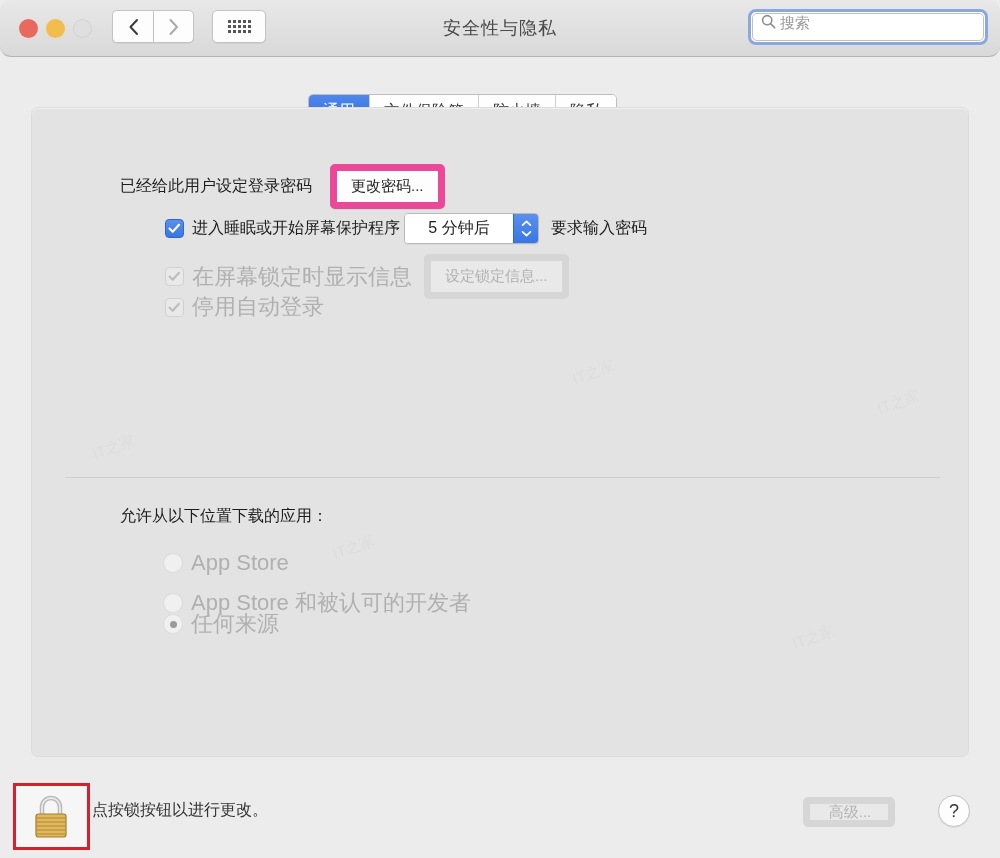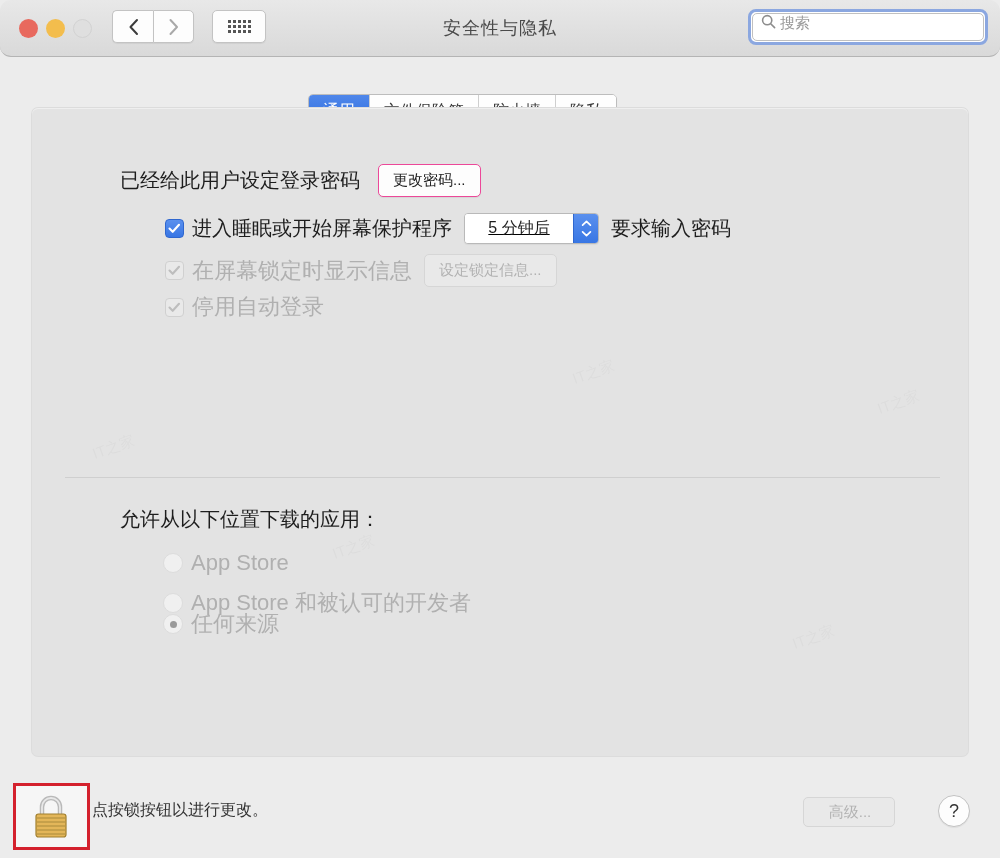--- a/index.html
+++ b/index.html
@@ -174,34 +174,34 @@
     color: #fff;
   }
 
   
   .row {
     position: absolute;
     display: flex;
     align-items: center;
   }
   .label-main {
-    font-size: 20px;
+    font-size: 16px;
     color: #1d1d1d;
   }
   .label-dim {
     font-size: 22px;
     color: #b0b0b0;
   }
 
   .btn {
     font-family: inherit;
     font-size: 15px;
     color: #1d1d1d;
     background: #fdfdfd;
-    border: 1px solid #ec4899;
+    border: 7px solid #ec4899;
     border-radius: 5px;
     padding: 6px 14px;
     box-shadow: 0 1px 1px rgba(0,0,0,0.06);
     box-sizing: border-box;
   }
   .btn.disabled {
     color: #b2b2b2;
     background: #e9e9e9;
     border-color: #d6d6d6;
     box-shadow: none;
@@ -431,21 +431,21 @@
       <button class="btn" style="margin-left:18px;">更改密码...</button>
     </div>
 
     <div class="row" style="left:133px; top:105px;">
       <span class="cb on">
         <svg width="13" height="11" viewBox="0 0 13 11">
             <path d="M1.5 5.6 L4.7 8.8 L11 1.8" fill="none" stroke-width="2.1" stroke-linecap="round" stroke-linejoin="round"></path>
           </svg>
       </span>
       <span class="label-main">进入睡眠或开始屏幕保护程序</span>
-      <span class="stepper" style="margin-left:12px;text-decoration:underline;">
+      <span class="stepper" style="margin-left:4px;">
         <span class="stepper-value">5 分钟后</span>
         <span class="stepper-arrows">
           <svg width="11" height="7" viewBox="0 0 11 7">
               <path d="M1.6 5.2 L5.5 1.4 L9.4 5.2" fill="none" stroke="#fff" stroke-width="1.7" stroke-linecap="round" stroke-linejoin="round"></path>
             </svg>
           <svg width="11" height="7" viewBox="0 0 11 7">
               <path d="M1.6 1.8 L5.5 5.6 L9.4 1.8" fill="none" stroke="#fff" stroke-width="1.7" stroke-linecap="round" stroke-linejoin="round"></path>
             </svg>
         </span>
       </span>

